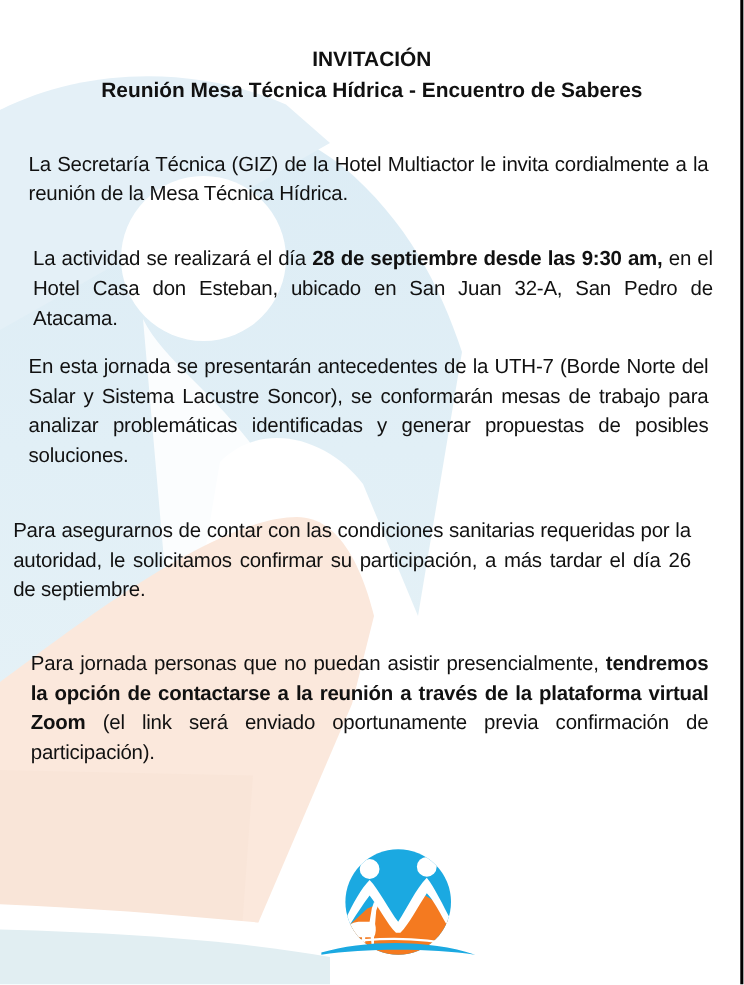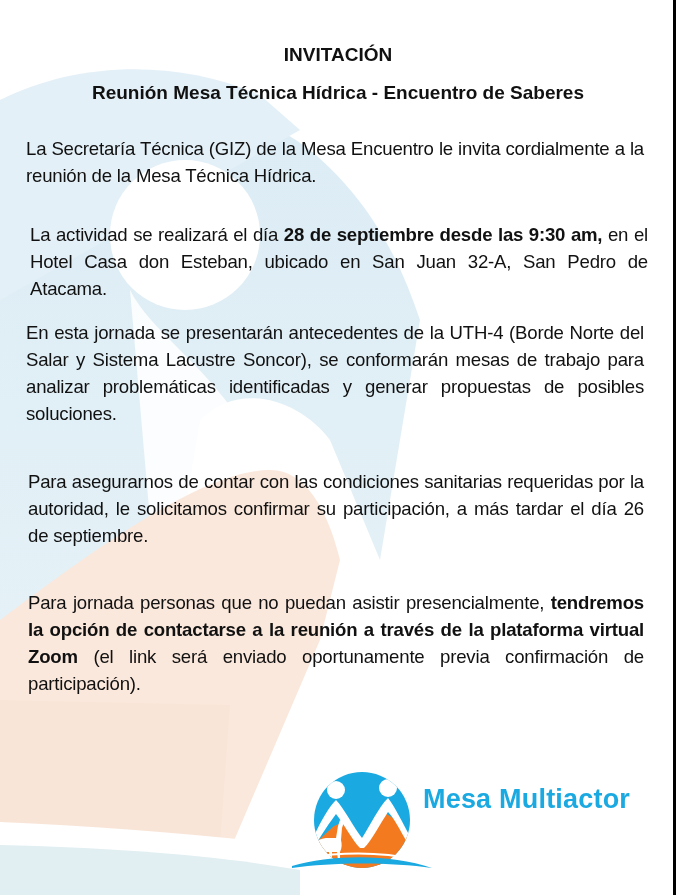--- a/index.html
+++ b/index.html
@@ -11,30 +11,30 @@
     }
     .page { position: absolute; left: 0; top: 0; width: 676px; height: 895px; overflow: hidden; }
     .right-border { position: absolute; right: 0; top: 0; width: 3px; height: 895px; background: #000; }
     .bg { position: absolute; left: 0; top: 0; width: 676px; height: 895px; z-index: 0; }
     .content { position: absolute; left: 0; top: 0; width: 676px; z-index: 1; }
     .title {
       position: absolute; left: 0; width: 676px; text-align: center;
       font-weight: bold; font-size: 19px;
     }
     .t1 { top: 44px; }
-    .t2 { top: 82px; }
+    .t2 { top: 72px; }
     .para {
       position: absolute; left: 26px; width: 618px;
       font-size: 18.6px; line-height: 27px; text-align: justify;
       text-align-last: left; letter-spacing: -0.2px;
     }
     .p1 { top: 135px; }
     .p2 { top: 217px; }
     .p3 { top: 319px; }
-    .p4 { top: 468px; left: 28px; width: 616px; }
+    .p4 { top: 468px; left: 12px; width: 616px; }
     .p5 { top: 589px; left: 28px; width: 616px; }
     .para b { font-weight: bold; }
     .logo { position: absolute; left: 292px; top: 768px; width: 140px; height: 108px; z-index: 2; }
     .logo-title {
       position: absolute; left: 423px; top: 784px; z-index: 2;
       font-size: 27px; font-weight: bold; color: #1ba9e1; letter-spacing: 0.2px;
     }
     .logo-sub {
       position: absolute; left: 425px; top: 820px; z-index: 2;
       font-size: 17px; font-weight: bold; color: #f47a20; letter-spacing: 1.2px;
@@ -67,25 +67,25 @@
 
     <path d="M0,845 C120,848 220,856 300,870 L300,895 L0,895 Z" fill="#e1eef2"></path>
   </svg>
 
   <div class="right-border"></div>
 
   <div class="content">
     <div class="title t1">INVITACIÓN</div>
     <div class="title t2">Reunión Mesa Técnica Hídrica  - Encuentro de Saberes</div>
 
-    <p class="para p1" style="margin:0">La Secretaría Técnica (GIZ) de la Mesa Encuentro le invita cordialmente a la reunión de la Mesa Técnica Hídrica.</p>
+    <p class="para p1" style="margin:0">La Secretaría Técnica (GIZ) de la Hotel Multiactor le invita cordialmente a la reunión de la Mesa Técnica Hídrica.</p>
 
     <p class="para p2" style="margin:4px"><span>La actividad se realizará el día </span><b>28 de septiembre desde las 9:30 am,</b><span> en el Hotel Casa don Esteban, ubicado en San Juan 32-A, San Pedro de Atacama.</span></p>
 
-    <p class="para p3" style="margin:0">En esta jornada se presentarán antecedentes de la UTH-4 (Borde Norte del Salar y Sistema Lacustre Soncor), se conformarán mesas de trabajo para analizar problemáticas identificadas y generar propuestas de posibles soluciones.</p>
+    <p class="para p3" style="margin:0">En esta jornada se presentarán antecedentes de la UTH-7 (Borde Norte del Salar y Sistema Lacustre Soncor), se conformarán mesas de trabajo para analizar problemáticas identificadas y generar propuestas de posibles soluciones.</p>
 
     <p class="para p4" style="margin:0">Para asegurarnos de contar con las condiciones sanitarias requeridas por la autoridad, le solicitamos confirmar su participación, a más tardar el día 26 de septiembre.</p>
 
     <p class="para p5" style="margin:0"><span>Para jornada personas que no puedan asistir presencialmente, </span><b>tendremos la opción de contactarse a la reunión a través de la plataforma virtual Zoom</b><span> (el link será enviado oportunamente previa confirmación de participación).</span></p>
   </div>
 
   <svg class="logo" viewBox="0 0 140 108" xmlns="http://www.w3.org/2000/svg">
     <defs>
       <clipPath id="cc">
           <circle cx="70" cy="52" r="48"></circle>
@@ -99,14 +99,13 @@
       <path d="M20,72 C28,55 36,40 44,32 C52,40 62,60 70,70 C78,58 86,40 96,30 C104,40 112,58 120,72 L116,76 C108,62 102,50 96,44 C88,56 80,72 72,80 L68,80 C60,72 52,56 44,46 C38,54 30,66 24,76 Z" fill="#ffffff"></path>
       <circle cx="44" cy="22" r="9" fill="#ffffff"></circle>
       <circle cx="96" cy="20" r="9" fill="#ffffff"></circle>
 
       <path d="M22,78 C24,72 30,70 36,70 L44,70 L46,58 L48,52 L52,54 L50,60 L49,72 C50,76 50,80 48,84 L48,92 L46,92 L45,84 L40,84 L40,92 L38,92 L37,84 L30,84 L30,92 L28,92 L27,84 C24,84 22,82 22,78 Z" fill="#ffffff"></path>
     </g>
 
     <path d="M0,98 C40,86 100,86 140,100 C100,94 40,94 0,100 Z" fill="#1ba9e1"></path>
     <path d="M14,90 C50,84 90,84 126,92" stroke="#ffffff" stroke-width="2" fill="none"></path>
   </svg>
-  <div class="logo-title">Mesa Multiactor</div>
 </div>
 
 </body></html>

